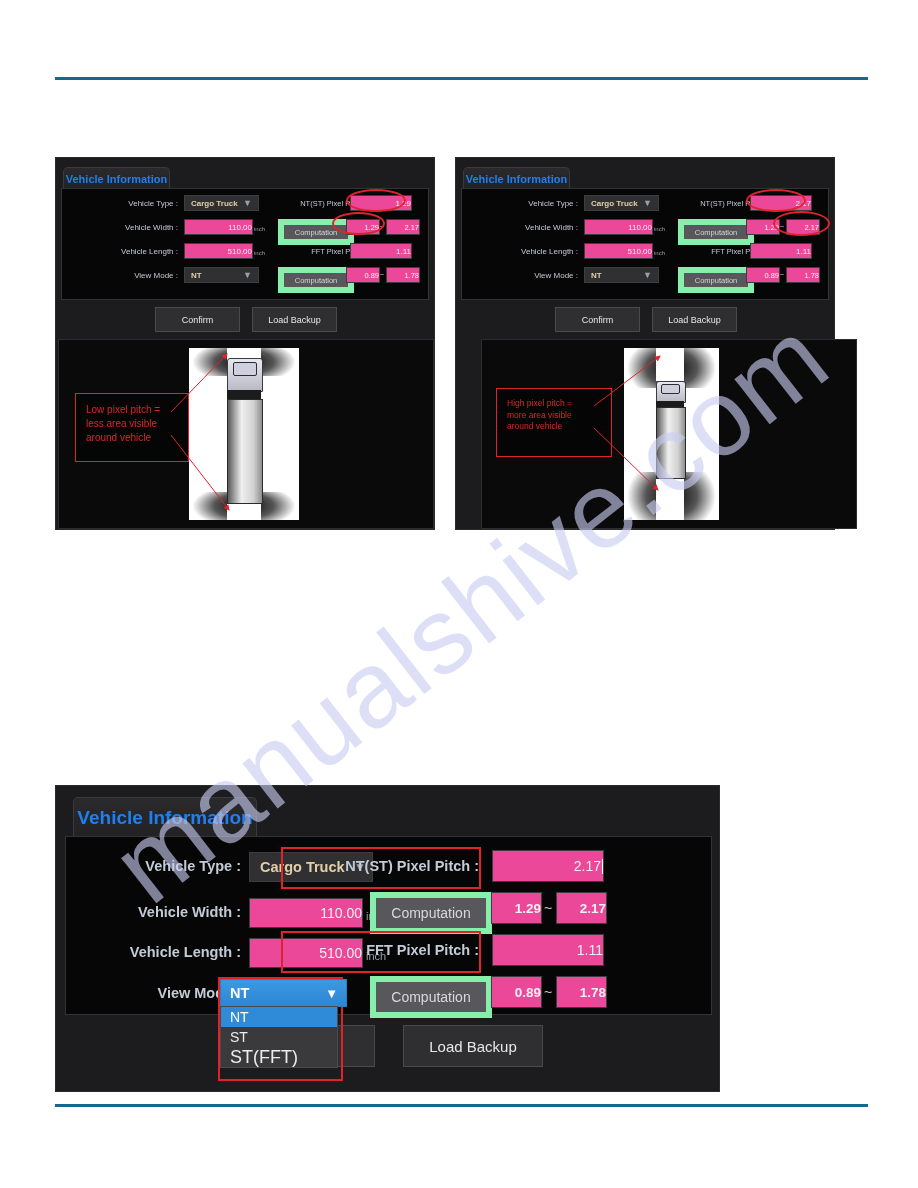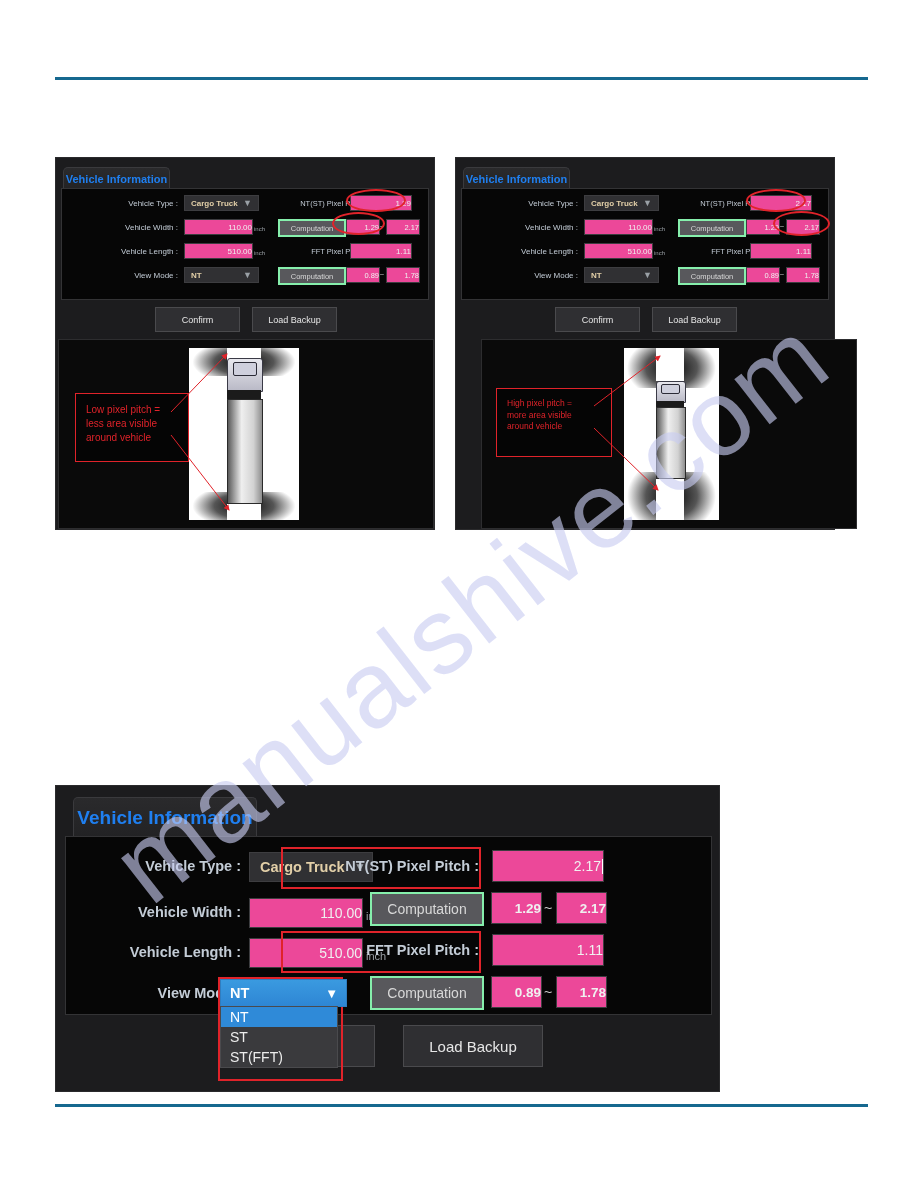--- a/index.html
+++ b/index.html
@@ -44,21 +44,21 @@
     white-space:nowrap;
   }
   .combo{
     position:absolute;background:#303033;border:1px solid #3d3d40;
     color:#e2cfa8;display:flex;align-items:center;
     padding-left:6px;font-weight:bold;white-space:nowrap;
   }
   .combo .cv{flex:1;}
   .caret{color:#9aa0a6;margin-right:6px;font-size:9px;}
   .btn-comp{
-    position:absolute;background:#58585c;border:2px solid #86efac;
+    position:absolute;background:#58585c;border:6px solid #86efac;
     color:#d8d8d8;display:flex;align-items:center;justify-content:center;
     white-space:nowrap;
   }
   .unit{position:absolute;color:#9aa0a6;white-space:nowrap;}
   .tilde{position:absolute;color:#cfcfcf;text-align:center;}
   .bigbtn{
     position:absolute;background:#2f2f32;border:1px solid #4a4a4d;
     color:#e6e6e6;display:flex;align-items:center;justify-content:center;
     white-space:nowrap;
   }
@@ -392,21 +392,21 @@
       <span>NT</span>
       <span class="ddcaret">▼</span>
     </div>
     <div class="ddlist" style="left:0;top:27px;width:116px;">
       <div class="ddopt sel" style="height:20px;font-size:14px;">
         <span>NT</span>
       </div>
       <div class="ddopt" style="height:20px;font-size:14px;">
         <span>ST</span>
       </div>
-      <div class="ddopt" style="height:20px;font-size:14px;align-items:center;">
+      <div class="ddopt" style="height:20px;font-size:18px;align-items:center;">
         <span>ST(FFT)</span>
       </div>
     </div>
   </div>
 
   <div class="redbox" style="left:226px;top:62px;width:196px;height:38px;"></div>
   <div class="redbox" style="left:226px;top:146px;width:196px;height:38px;"></div>
   <div class="redbox" style="left:163px;top:192px;width:121px;height:100px;"></div>
 </div>
 

